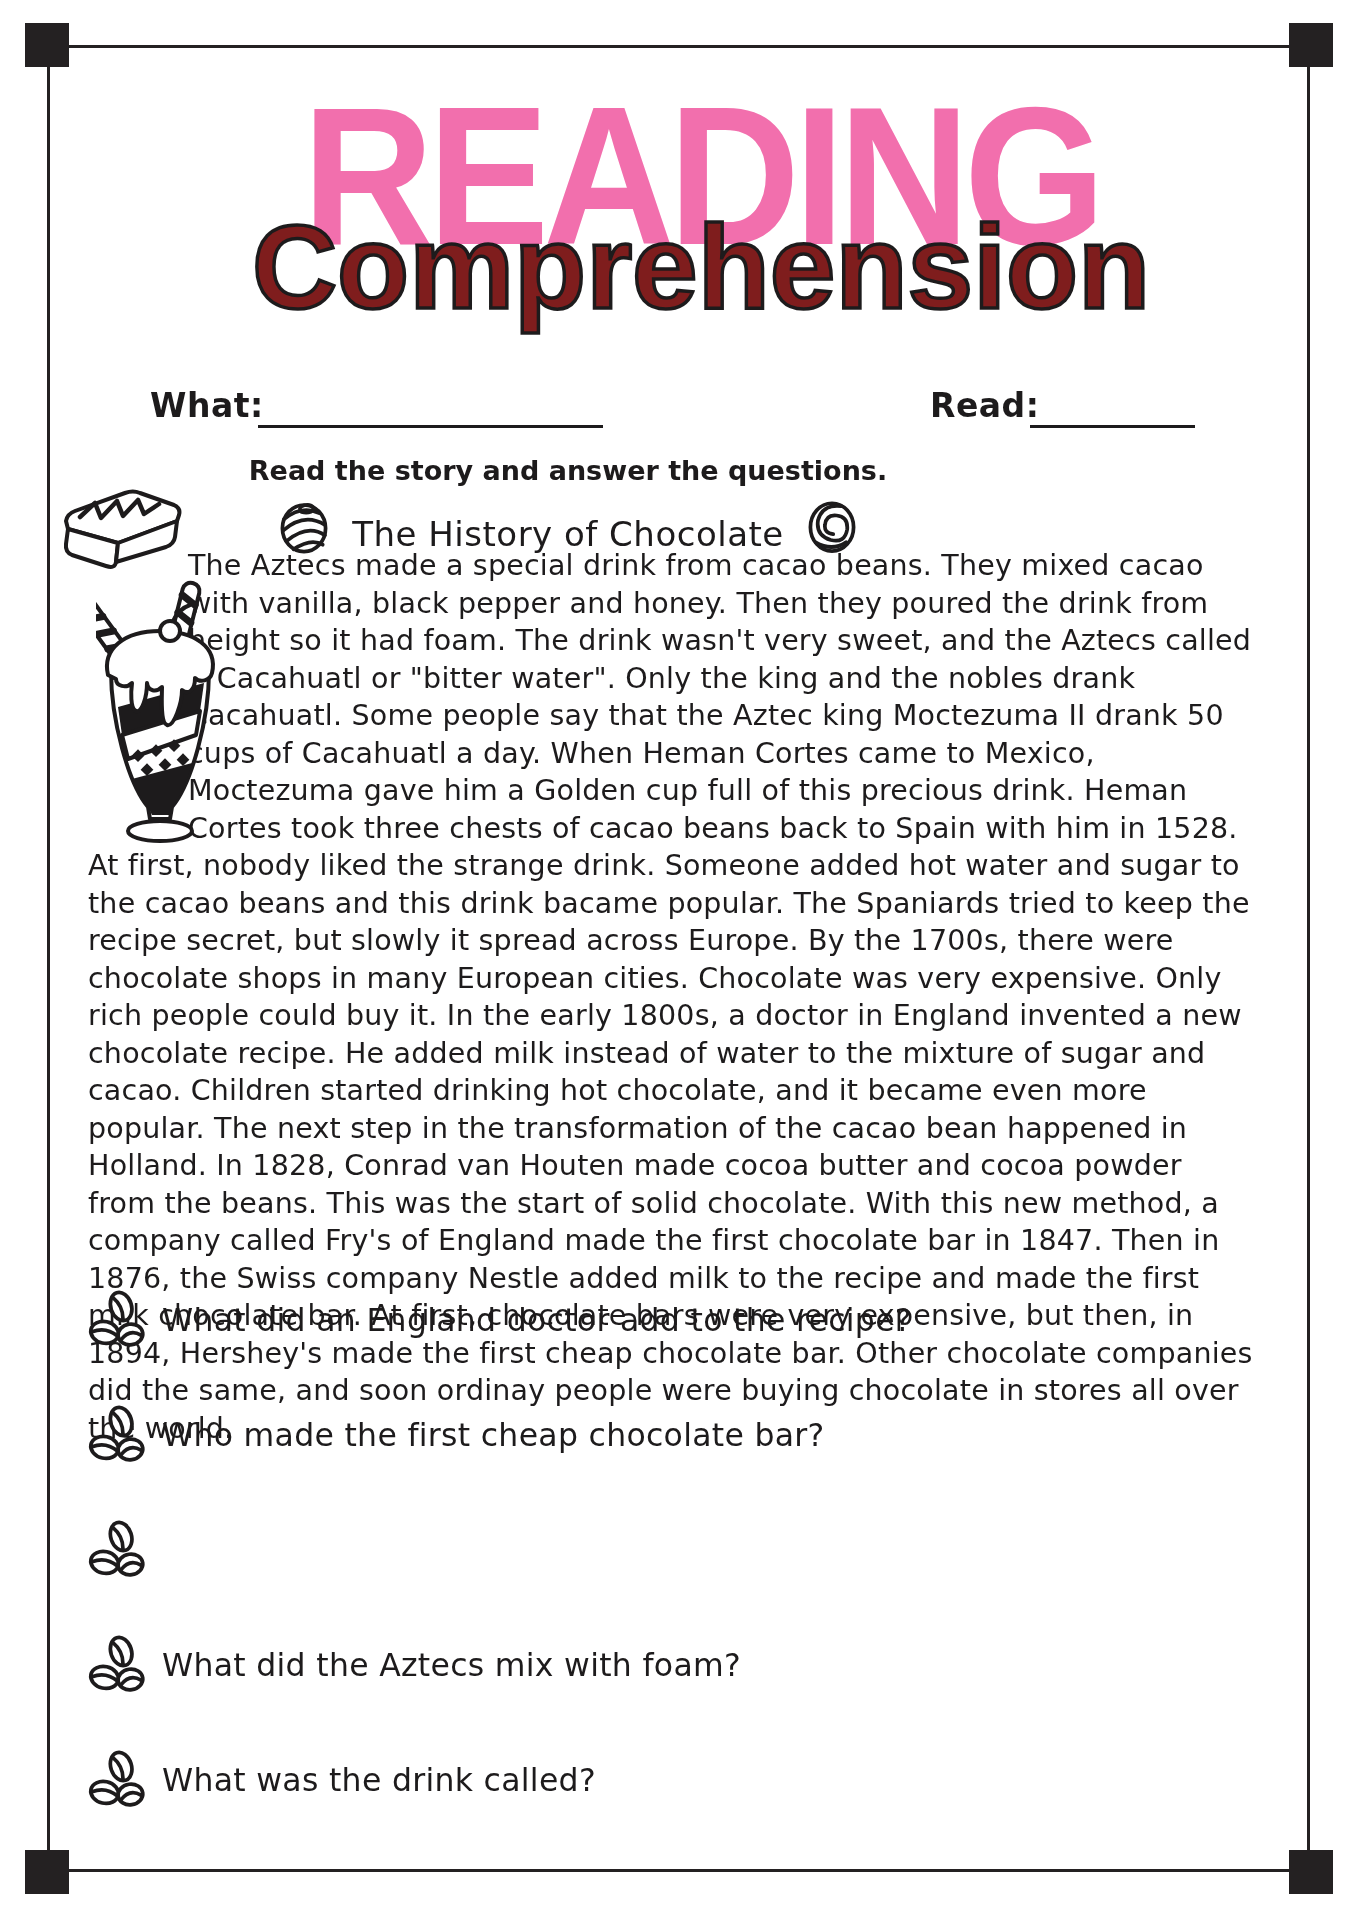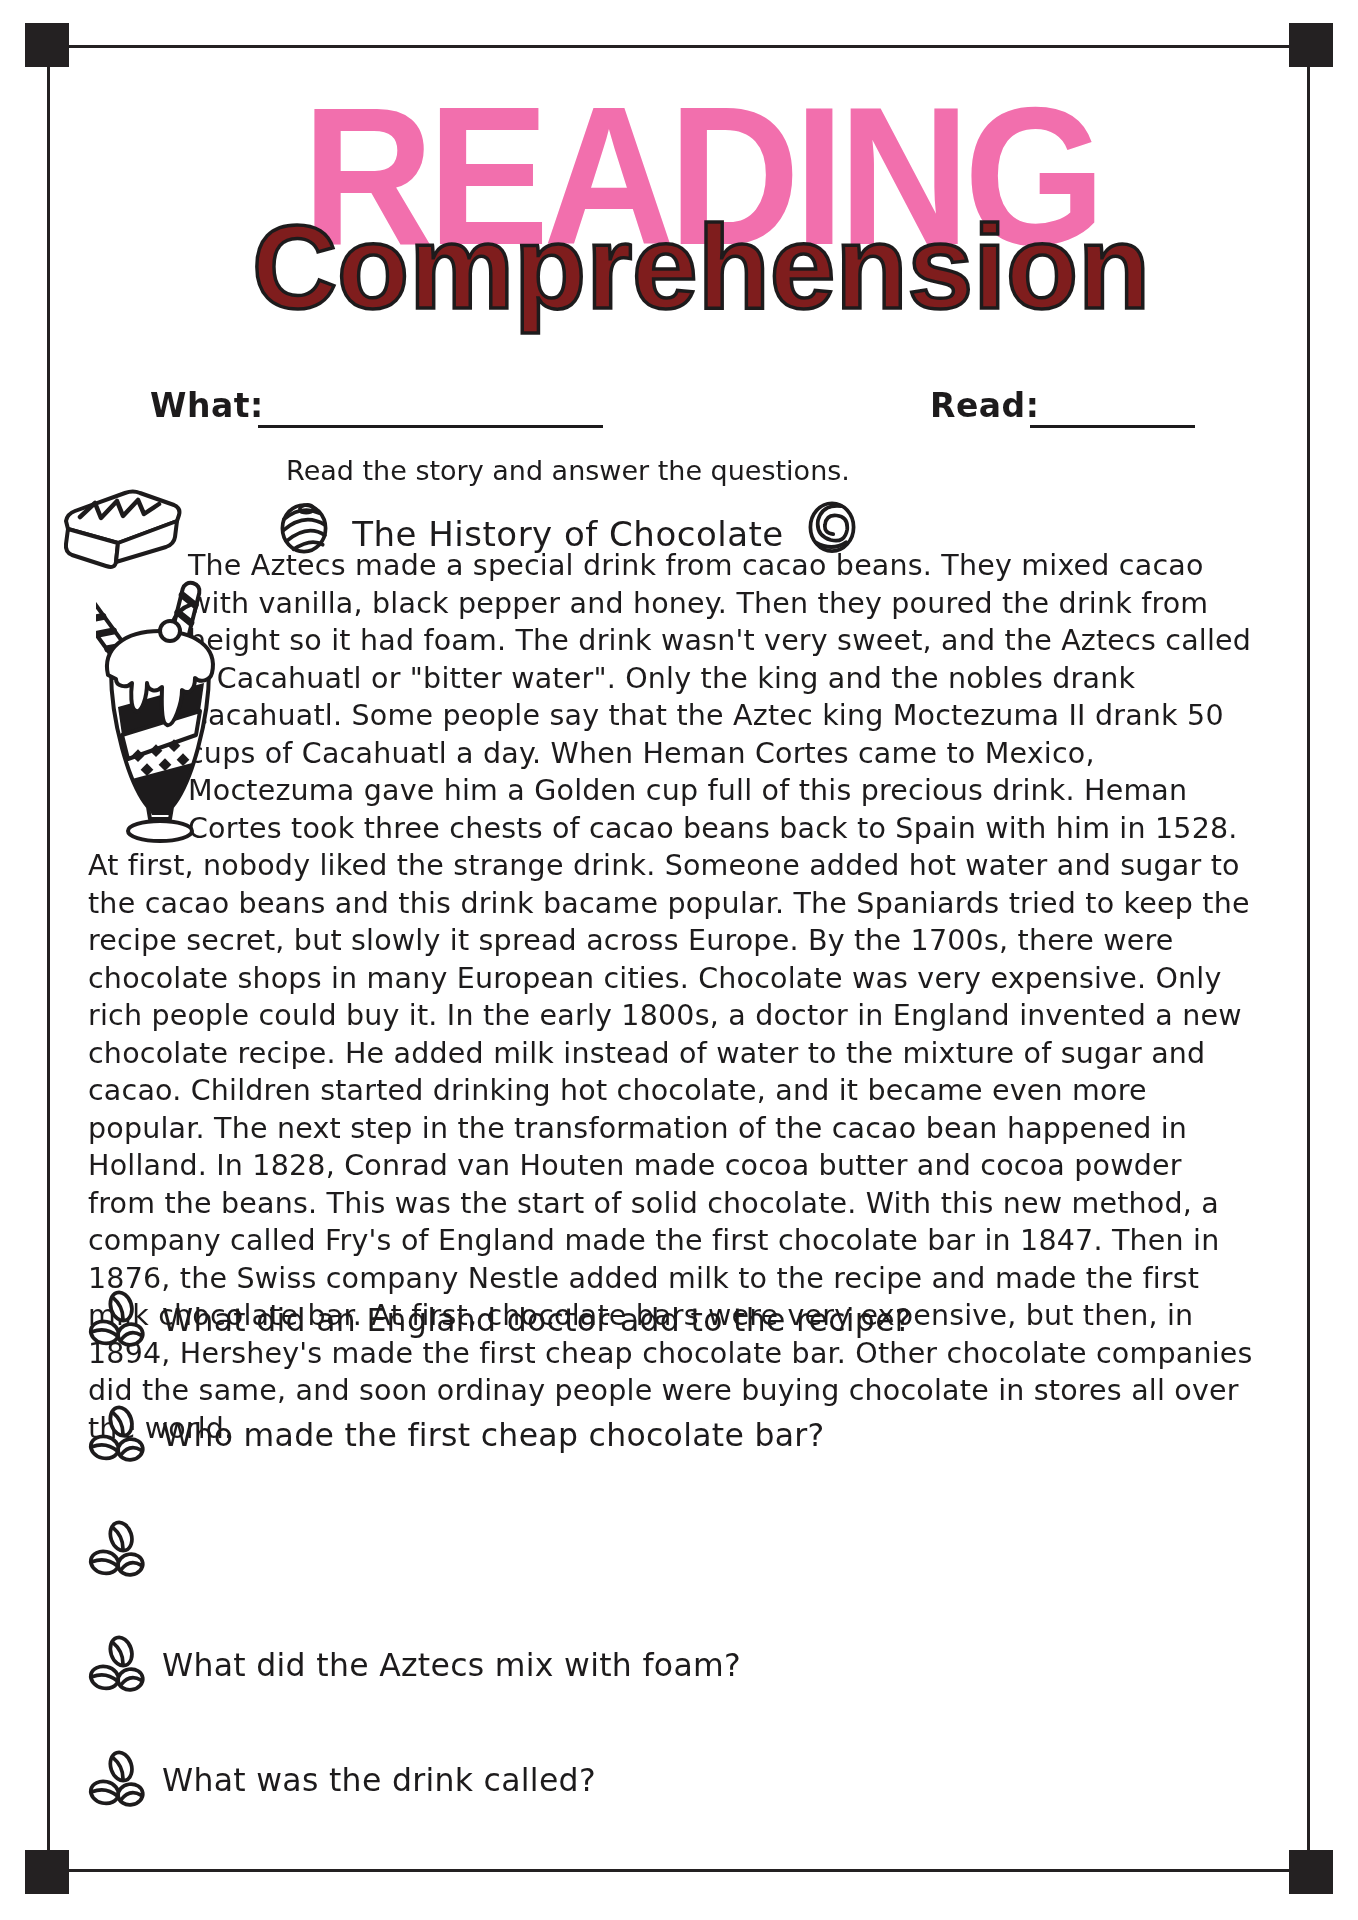--- a/index.html
+++ b/index.html
@@ -37,21 +37,21 @@
   
   .field-label { position:absolute; font-size:33px; font-weight:bold; letter-spacing:0.5px; }
   .name-label { left:150px; top:386px; }
   .date-label { left:930px; top:386px; }
   .write-line { position:absolute; border-bottom:3px solid #1d1b1c; height:1px; }
   .name-line { left:258px; top:425px; width:345px; }
   .date-line { left:1030px; top:425px; width:165px; }
 
   
   .centered-col { position:absolute; left:88px; width:960px; text-align:center; }
-  .instruction { top:455px; font-size:27px; font-weight:400; }
+  .instruction { top:455px; font-size:27px; font-weight:700; }
   .story-title-row {
     top:498px; display:flex; align-items:flex-end; justify-content:center; gap:22px;
   }
   .story-title { font-size:34px; font-weight:500; letter-spacing:0.5px; }
 
   
   .story {
     position:absolute; left:88px; top:547px; width:1167px;
     font-size:28.5px; line-height:37.5px; text-align:left;
     letter-spacing:0.2px;

